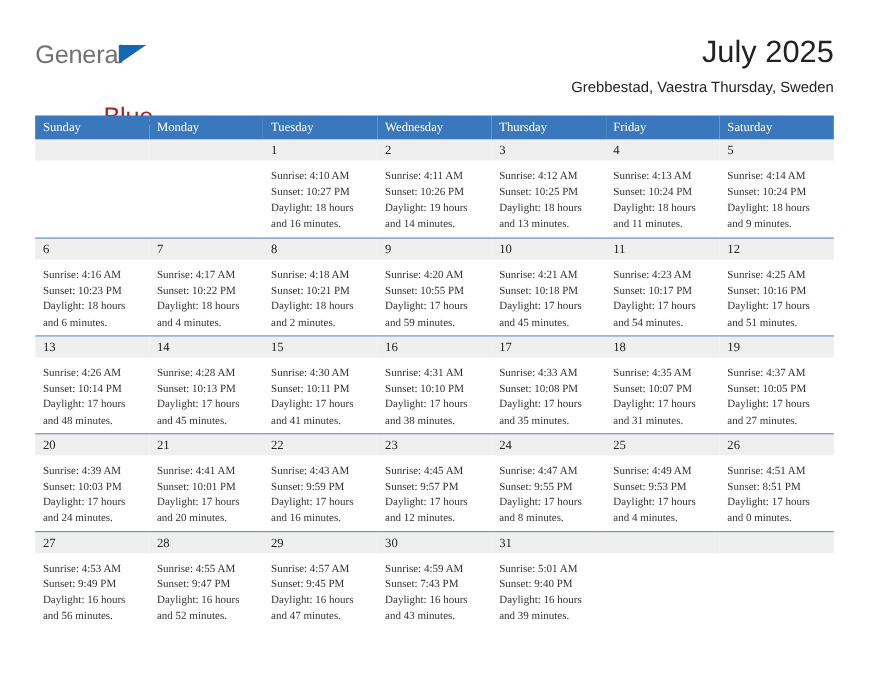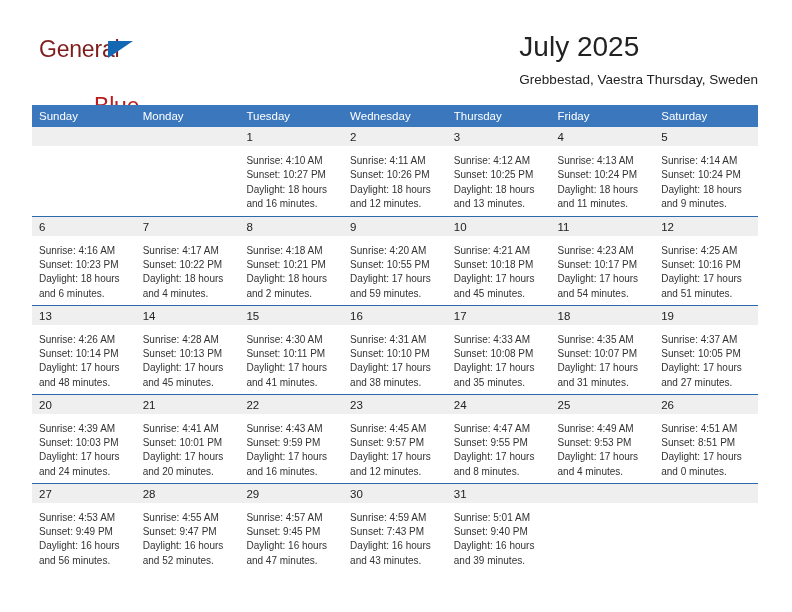--- a/index.html
+++ b/index.html
@@ -27,25 +27,25 @@
   }
   .logo {
     position: absolute;
     left: 0;
     top: 6px;
     width: 180px;
     height: 52px;
   }
   .logo-general {
     position: absolute;
-    left: 7px;
+    left: 0;
     top: 0;
     font-size: 23px;
     letter-spacing: -0.2px;
-    color: #7f1d1d;
+    color: #737373;
     font-family: "Liberation Sans", sans-serif;
   }
   .logo-triangle {
     position: absolute;
     left: 76px;
     top: 5px;
     width: 0;
     height: 0;
     border-top: 17px solid #1467b3;
     border-right: 25px solid transparent;
@@ -57,21 +57,21 @@
     font-size: 23px;
     letter-spacing: -0.2px;
     color: #b91c1c;
     font-family: "Liberation Sans", sans-serif;
     margin-top: 35px;
   }
   .title-block {
     position: absolute;
     right: 0;
     top: 0;
-    text-align: left;
+    text-align: right;
   }
   .cal-title {
     font-size: 28px;
     color: #222222;
     line-height: 34px;
     font-weight: normal;
     letter-spacing: 0px;
   }
   .cal-subtitle {
     font-size: 13.5px;
@@ -81,20 +81,21 @@
   }
 
   
   .calendar {
     position: absolute;
     left: 32px;
     top: 105px;
     width: 726px;
     border-collapse: collapse;
     table-layout: fixed;
+    font-family: Liberation Serif, serif;
   }
   .calendar th {
     background: #3b77bc;
     color: #ffffff;
     font-size: 11.5px;
     font-weight: normal;
     text-align: left;
     padding: 5px 0 5px 7px;
     height: 21px;
     border: none;
@@ -188,21 +189,21 @@
                 <div>Daylight: 18 hours and 16 minutes.</div>
               </div>
             </div>
           </td>
           <td>
             <div class="day-cell-inner">
               <div class="date-band">2</div>
               <div class="day-info">
                 <div>Sunrise: 4:11 AM</div>
                 <div>Sunset: 10:26 PM</div>
-                <div>Daylight: 18 hours and 12 minutes.</div>
+                <div>Daylight: 19 hours and 14 minutes.</div>
               </div>
             </div>
           </td>
           <td>
             <div class="day-cell-inner">
               <div class="date-band">3</div>
               <div class="day-info">
                 <div>Sunrise: 4:12 AM</div>
                 <div>Sunset: 10:25 PM</div>
                 <div>Daylight: 18 hours and 13 minutes.</div>

